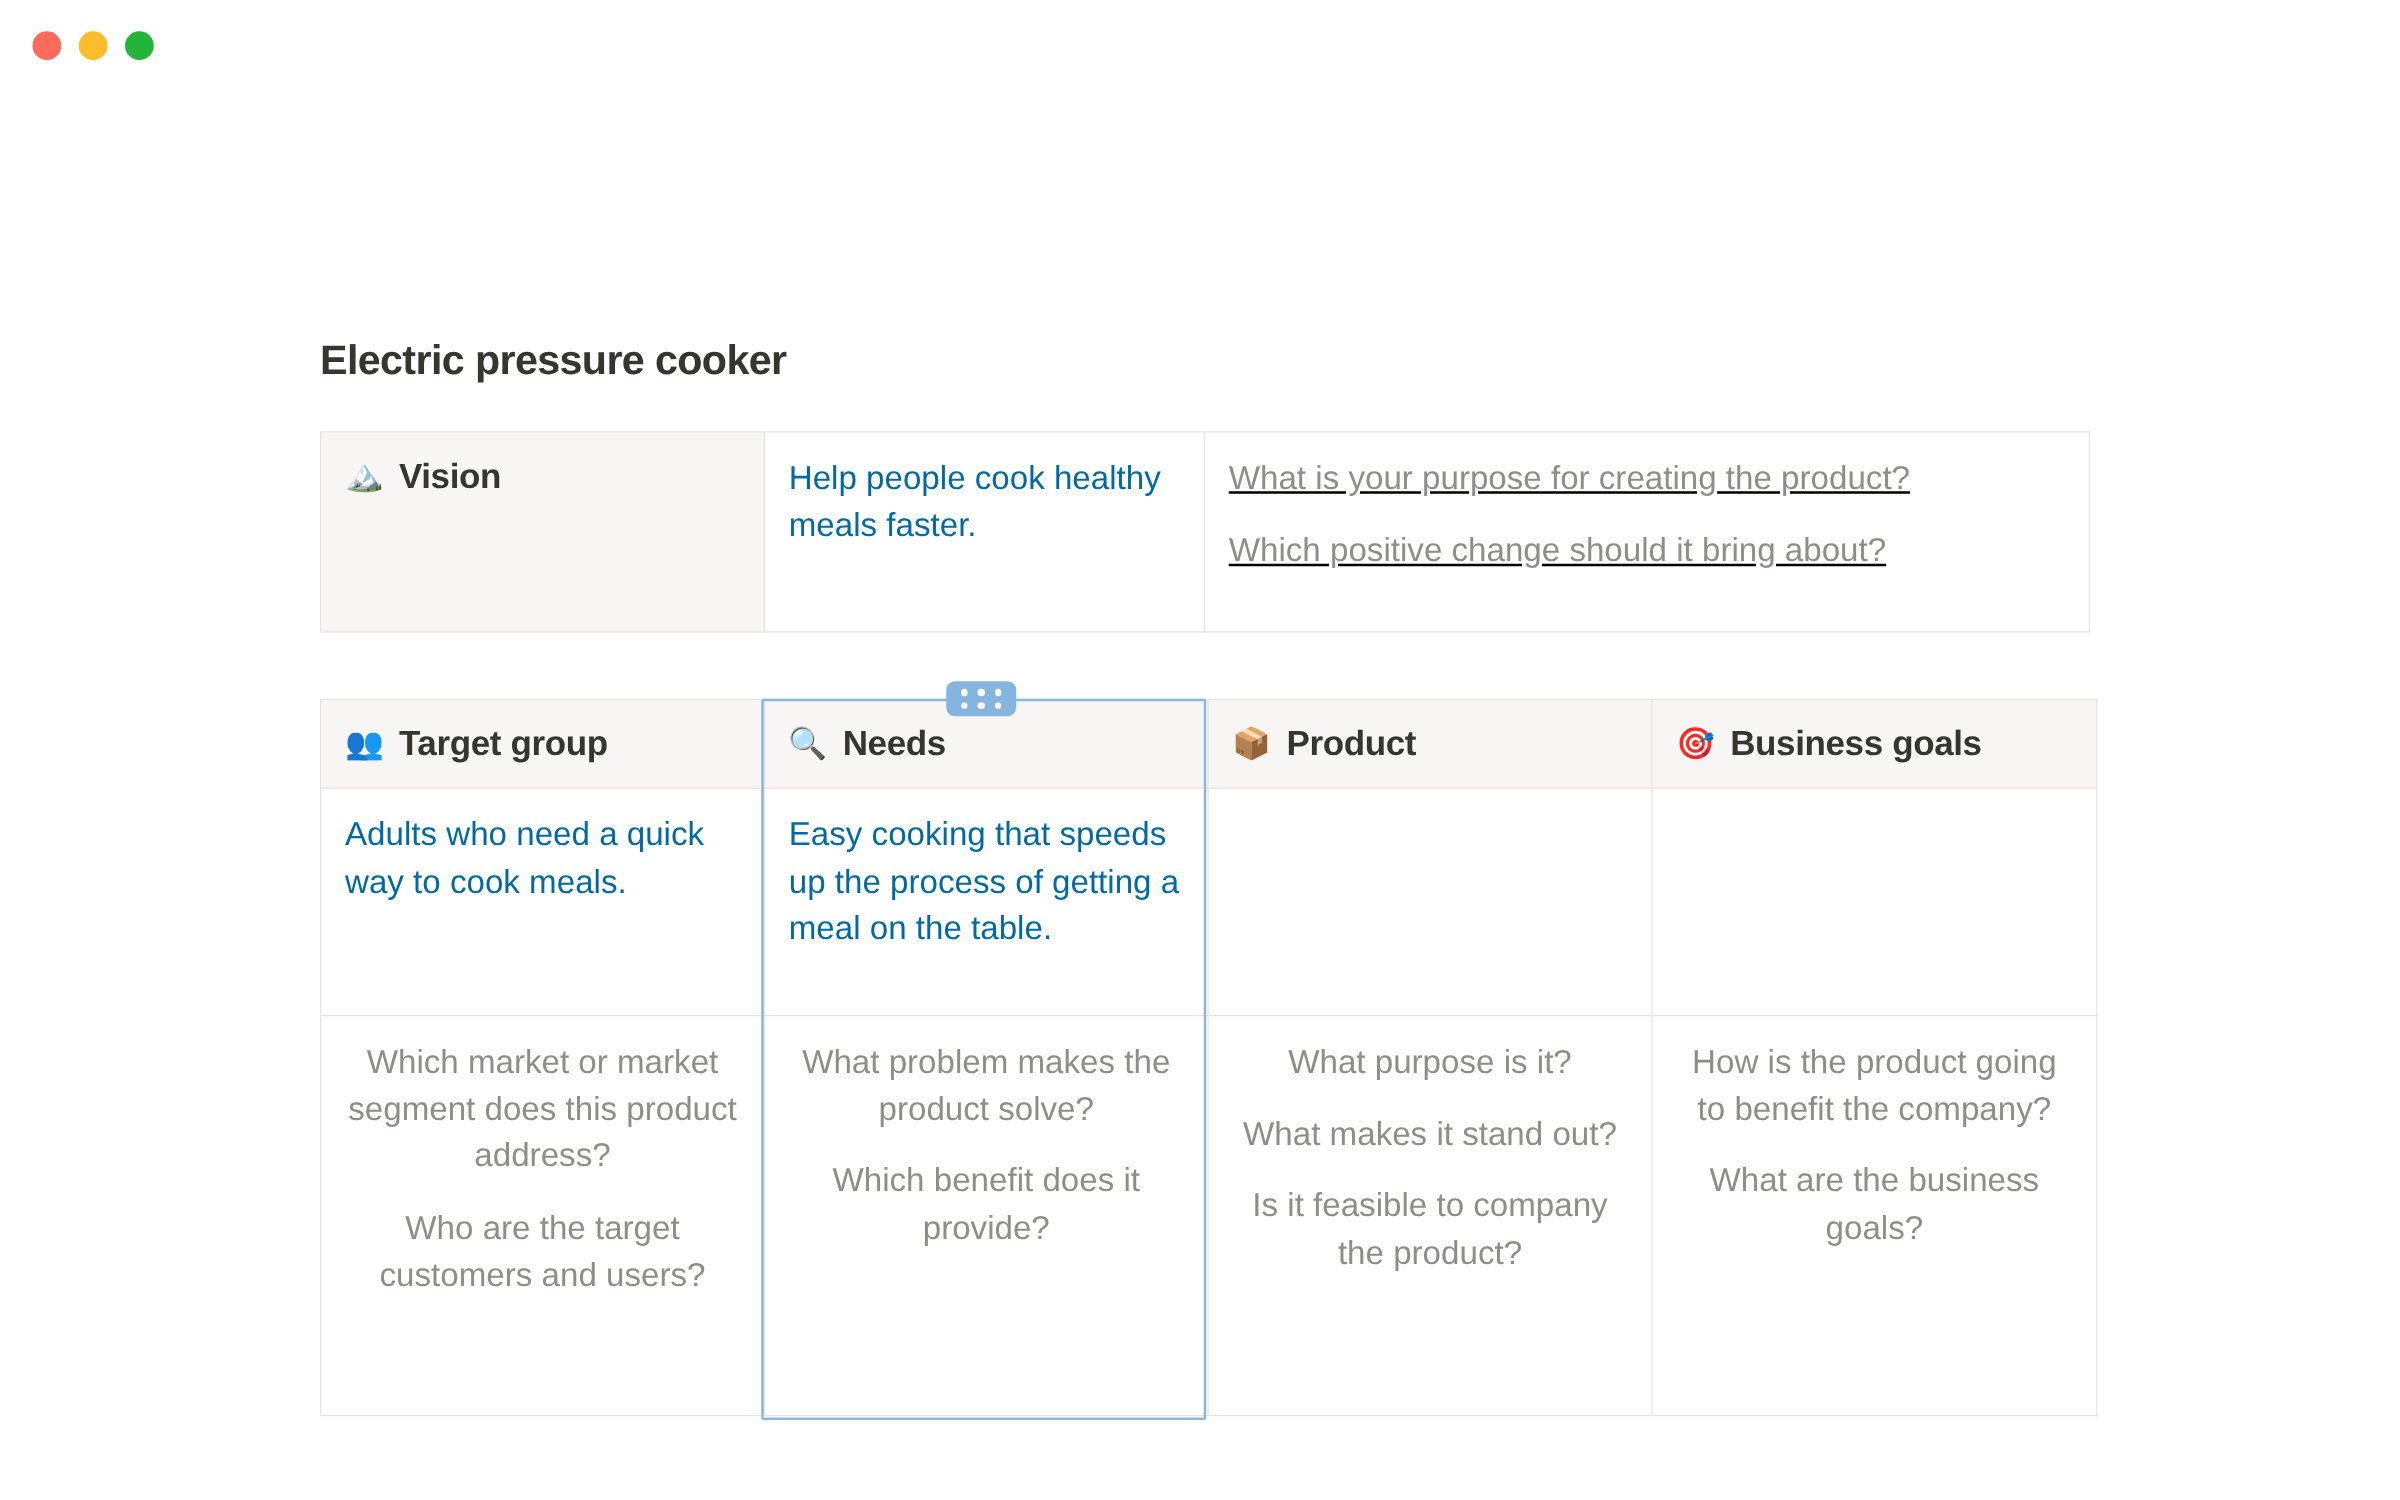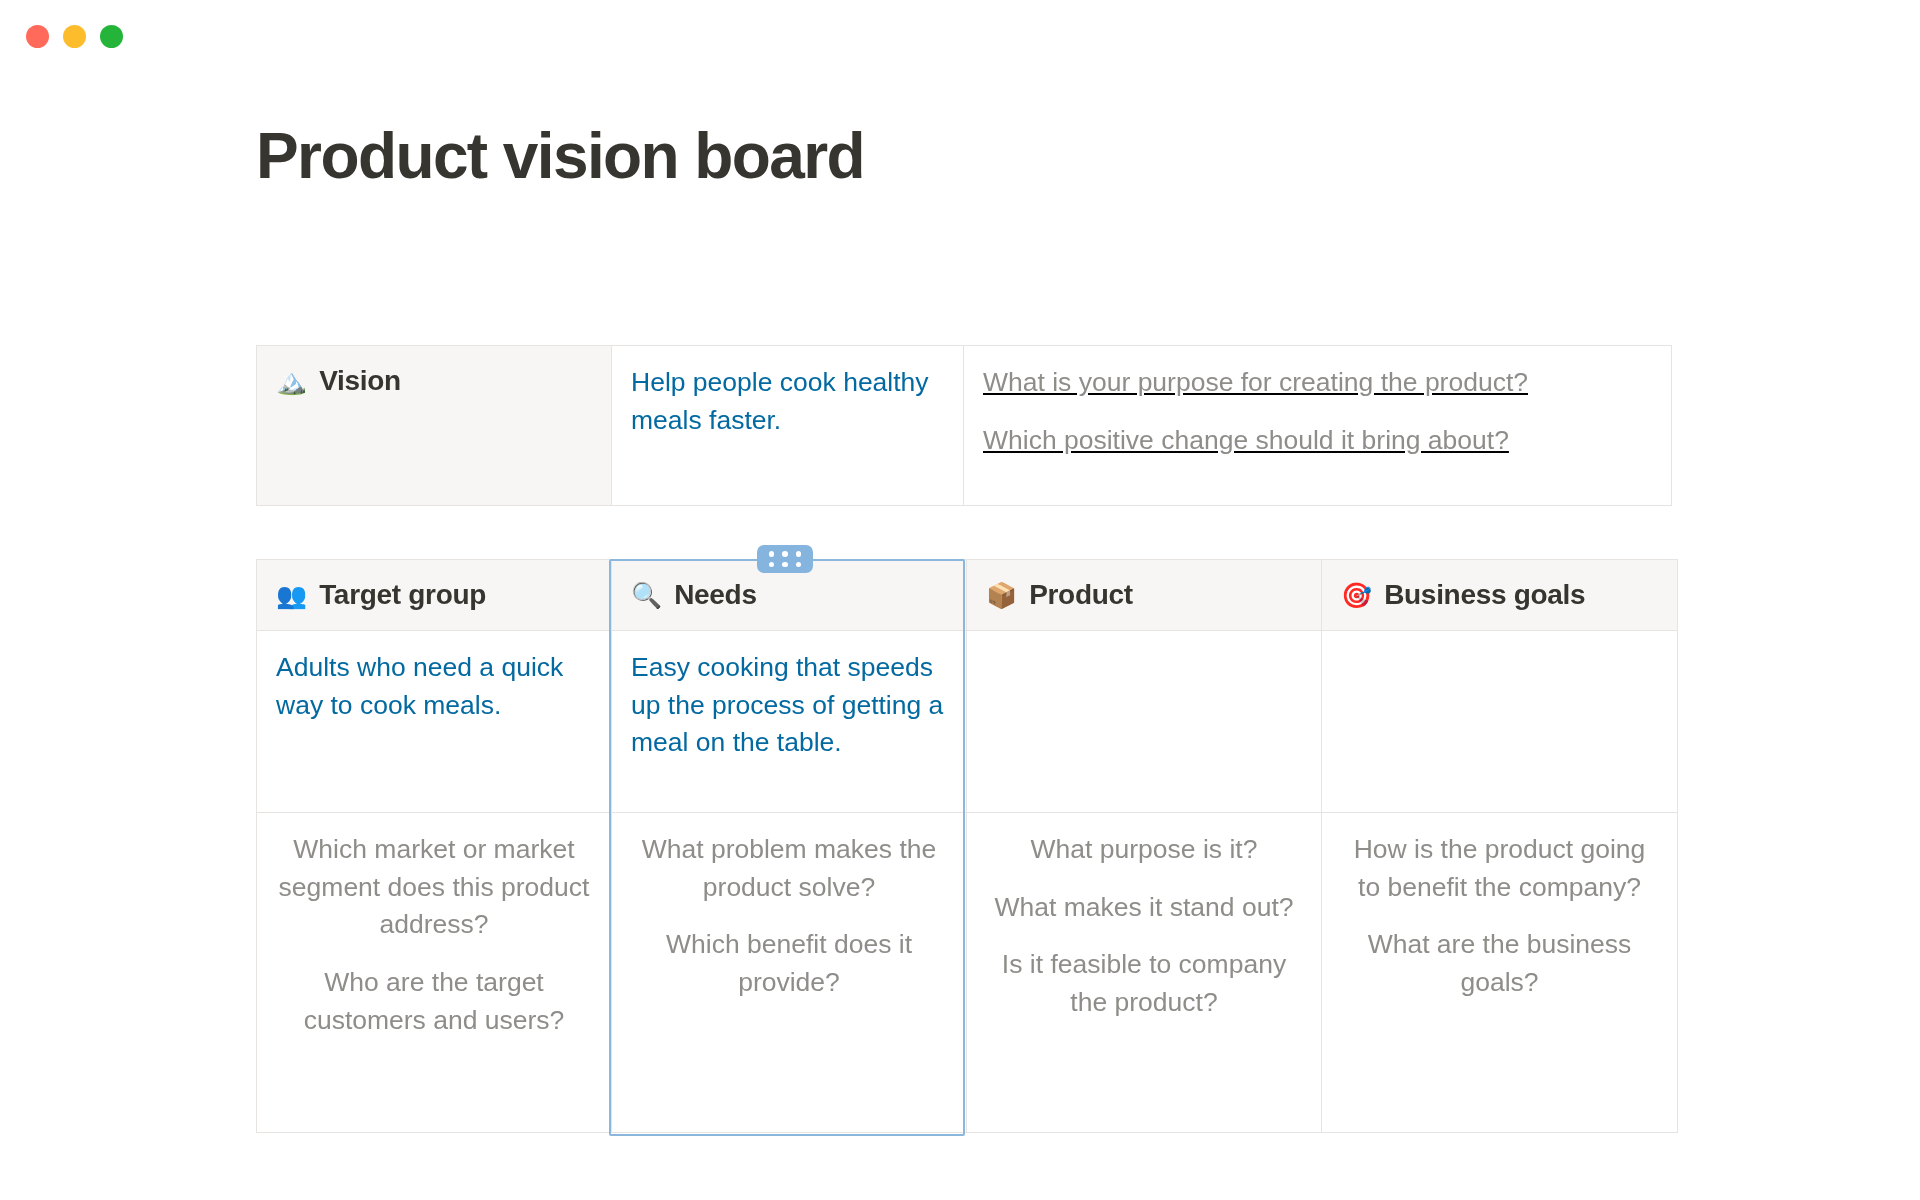--- a/index.html
+++ b/index.html
@@ -181,22 +181,22 @@
 <body>
 
 <div class="page">
 
   <div class="window-chrome">
     <div class="traffic-dot dot-close"></div>
     <div class="traffic-dot dot-min"></div>
     <div class="traffic-dot dot-max"></div>
   </div>
 
-  <h1 class="page-title">Product vision board</h1>
-
+
+  <h2 class="page-subtitle">Electric pressure cooker</h2>
 
   <table class="board-table" id="vision-table">
     <tbody>
         <tr class="vision-body-row">
       <td class="c1 hdr-cell">
         <div class="hdr-inner">
           <span class="hdr-emoji">🏔️</span>
           <span class="hdr-label">Vision</span>
         </div>
       </td>

